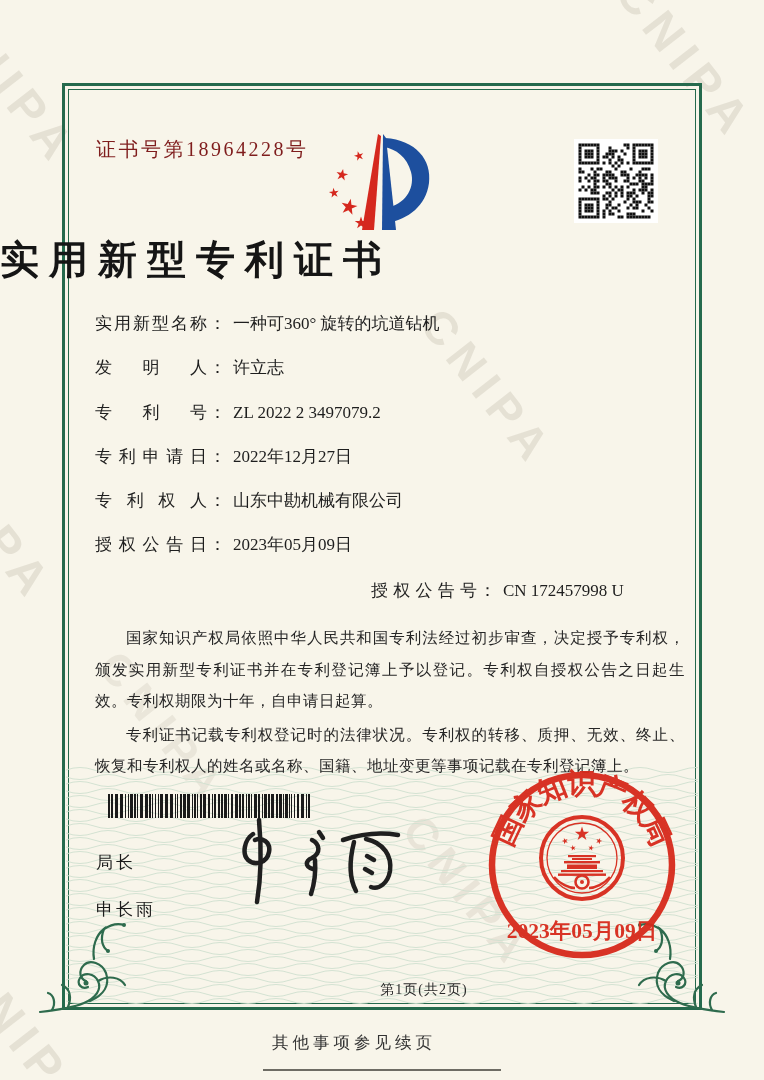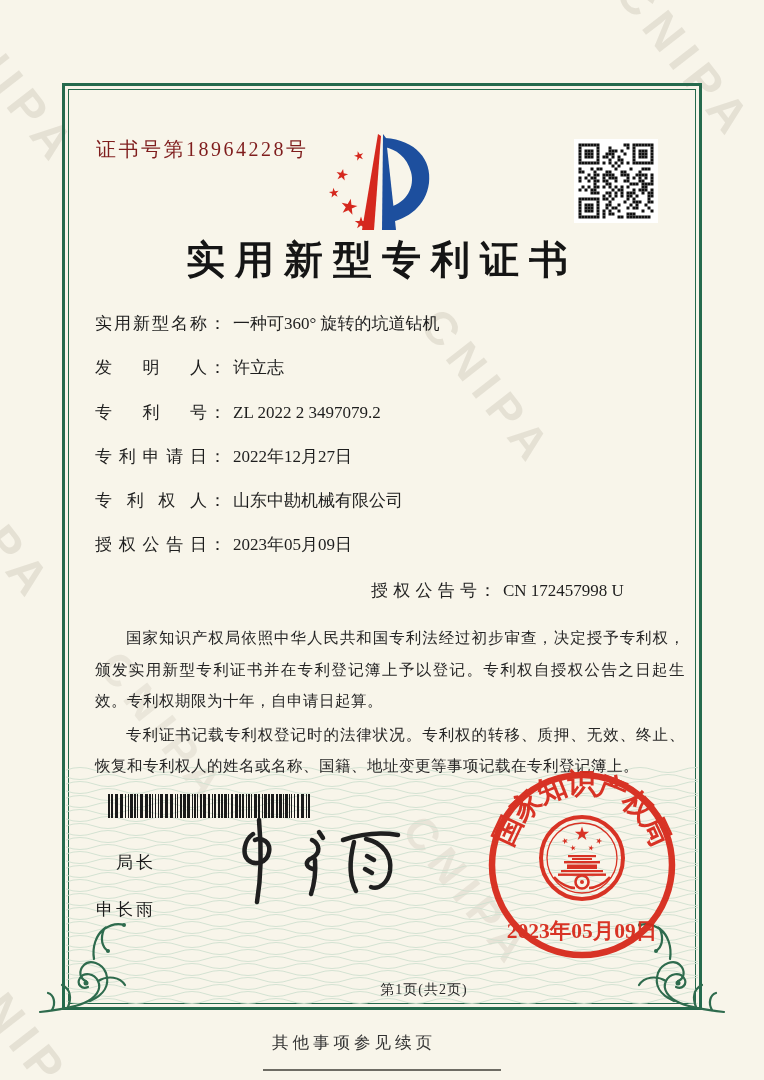--- a/index.html
+++ b/index.html
@@ -11,42 +11,42 @@
       font-size:48px;letter-spacing:9px;color:rgba(164,156,136,0.22);
       transform:rotate(52deg);transform-origin:left top;white-space:nowrap;z-index:0;}
 
   
   .border-outer{position:absolute;left:62px;top:83px;width:634px;height:921px;
       border:3px solid #256a4d;z-index:1;}
   .border-inner{position:absolute;inset:3px;border:1px solid #256a4d;}
 
   .cert-no{position:absolute;left:96px;top:136px;font-size:20px;letter-spacing:2.5px;color:#7f1d1d;z-index:3;}
 
-  .title{position:absolute;left:0;top:233px;width:764px;text-align:center;font-size:39px;
+  .title{position:absolute;left:0;top:233px;width:764px;font-size:39px;
       font-weight:bold;letter-spacing:10px;color:#151515;z-index:3;}
 
   .logo{position:absolute;left:308px;top:126px;z-index:3;}
   .qr-wrap{position:absolute;left:574px;top:139px;width:84px;height:84px;background:#fdfdfb;z-index:3;}
 
   .fields{position:absolute;left:95px;top:312px;width:600px;z-index:3;}
   .row{position:relative;height:44.3px;font-size:17px;color:#1e1e1e;white-space:nowrap;}
   .f-label{display:inline-block;width:112px;text-align:justify;text-align-last:justify;}
   .f-label2{display:inline-block;width:106px;text-align:justify;text-align-last:justify;margin-top:46px;}
   .f-colon{margin-left:2px;}
   .f-value{margin-left:7px;}
   .second-pair{position:absolute;left:276px;top:0;}
 
   .paras{position:absolute;left:93px;top:620px;width:594px;z-index:3;}
   .paras p{margin:2px;font-size:15.5px;line-height:31.5px;color:#262626;text-indent:2em;
       text-align:justify;letter-spacing:0.5px;}
 
   .barcode{position:absolute;left:108px;top:794px;z-index:3;}
 
   .director-block{position:absolute;left:96px;top:851px;z-index:3;
-      font-family:"Liberation Sans",sans-serif;font-size:17px;color:#1b1b1b;letter-spacing:3px;text-align:right;}
+      font-family:"Liberation Sans",sans-serif;font-size:17px;color:#1b1b1b;letter-spacing:3px;}
   .director-block .line2{margin-top:24px;}
   .signature{position:absolute;left:215px;top:812px;z-index:3;}
 
   .seal{position:absolute;left:483px;top:766px;z-index:4;opacity:0.95;}
 
   .waveband{position:absolute;left:66px;top:762px;width:632px;height:246px;z-index:2;}
   .flourish{position:absolute;z-index:2;}
   .flourish.left{left:38px;top:915px;}
   .flourish.right{left:626px;top:915px;transform:scaleX(-1);}
 

